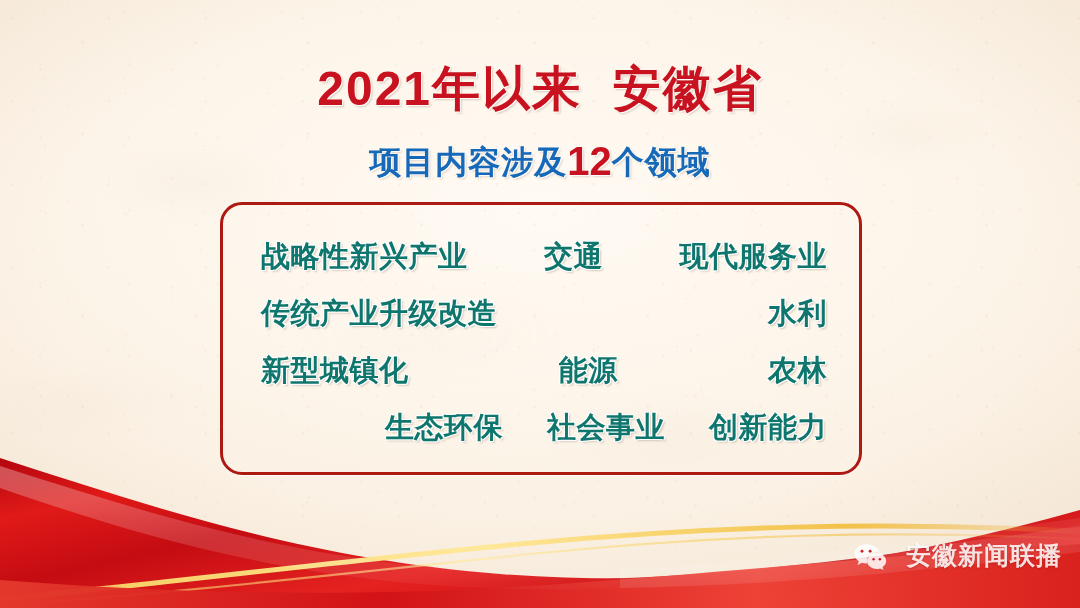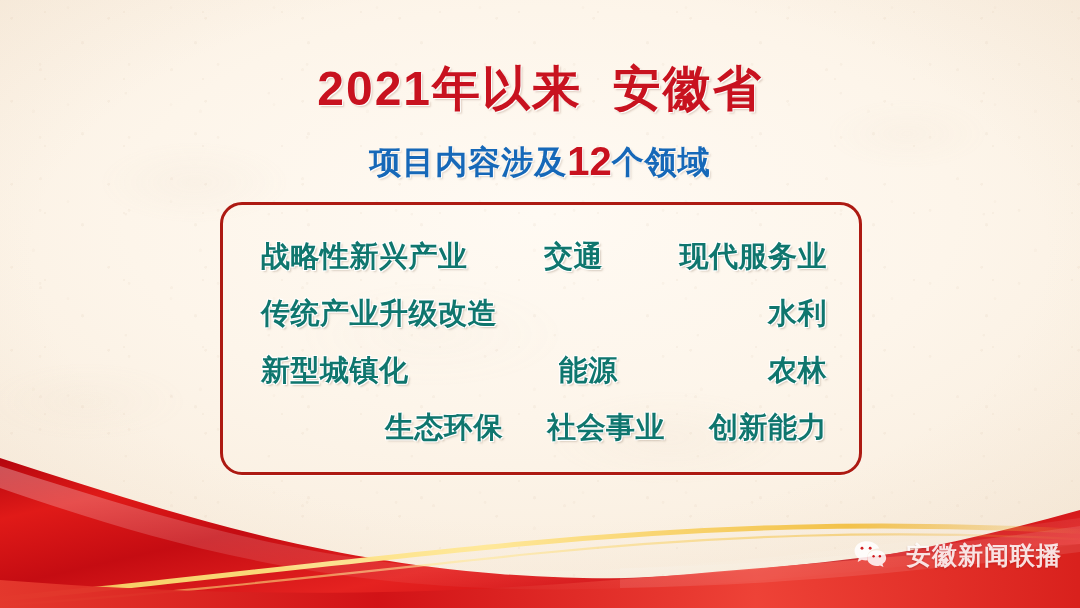--- a/index.html
+++ b/index.html
@@ -152,21 +152,21 @@
     height: 160px;
     z-index: 3;
   }
 
   
   .watermark {
     position: absolute;
     right: 18px;
     bottom: 36px;
     display: flex;
-    align-items: flex-start;
+    align-items: flex-end;
     gap: 19px;
     z-index: 8;
     opacity: .92;
   }
   .wm-icon { width: 34px; height: 30px; display: block; }
   .wm-text {
     font-size: 25px;
     font-weight: 700;
     letter-spacing: 1px;
     color: rgba(255,255,255,.93);

